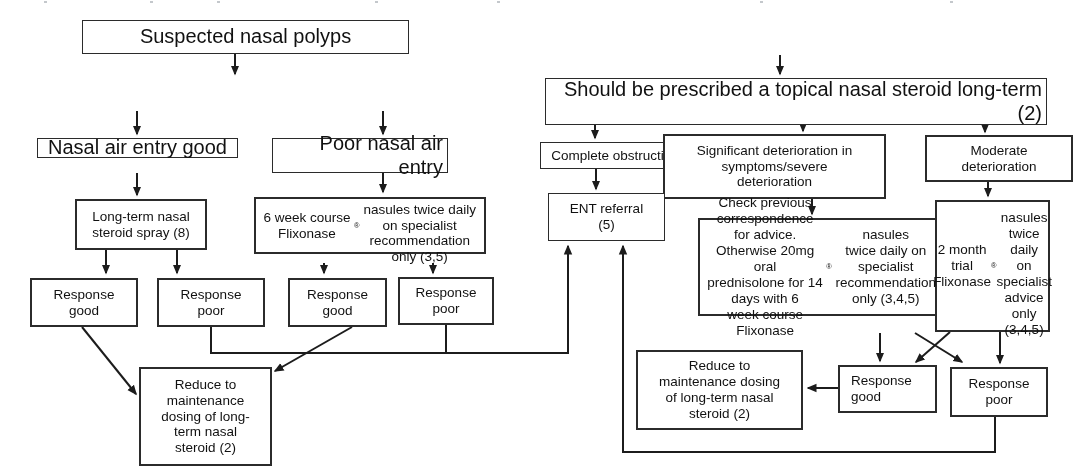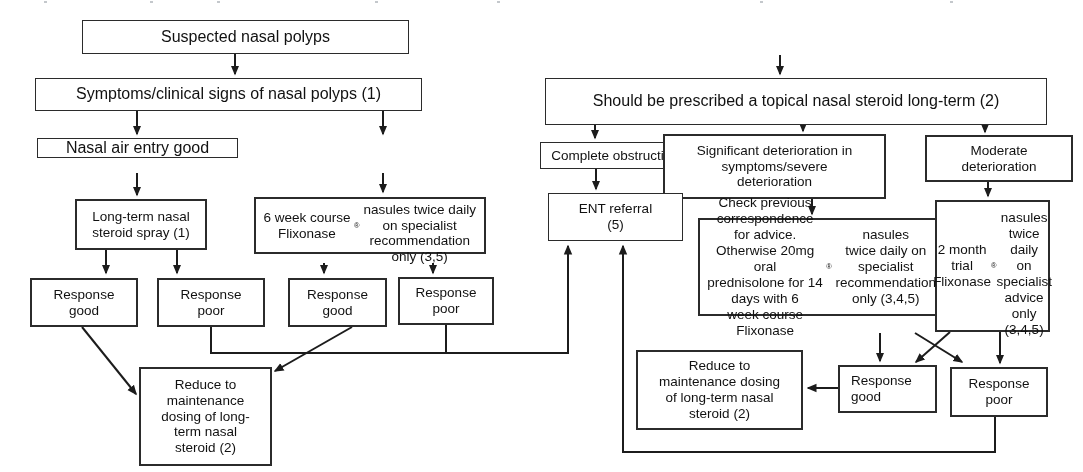--- a/index.html
+++ b/index.html
@@ -17,21 +17,21 @@
     position:absolute;
     box-sizing:border-box;
     border:2px solid #2b2b2b;
     background:#ffffff;
     display:flex;align-items:center;justify-content:center;
     text-align:center;
     white-space:pre-line;
     font-size:13.5px;line-height:1.18;
     padding:2px 4px;
   }
-  .node.hdr{font-size:16px;border-width:1.5px;text-align:right;}
+  .node.hdr{font-size:20px;border-width:1.5px;text-align:right;}
   .node.thin{border-width:1.5px;}
   .node.align-left{justify-content:flex-start;text-align:left;padding-left:11px;}
   .node sup{font-size:0.55em;line-height:0;vertical-align:super;}
   .remnant-speck{position:absolute;width:3px;height:2px;background:#c4c8cc;top:1px;}
 </style>
 </head>
 <body>
 
 <div class="canvas">
 
@@ -71,24 +71,24 @@
     <path d="M988 182 V196" marker-end="url(#arrow)"></path>
     <path d="M880 333 V361" marker-end="url(#arrow)"></path>
     <path d="M915 333 L962 362" marker-end="url(#arrow)"></path>
     <path d="M950 332 L916 362" marker-end="url(#arrow)"></path>
     <path d="M1000 332 V363" marker-end="url(#arrow)"></path>
     <path d="M838 388 H808" marker-end="url(#arrow)"></path>
     <path d="M995 417 V452 H623 V246" marker-end="url(#arrow)"></path>
   </svg>
 
   <div class="node hdr" style="left:82px;top:20px;width:327px;height:34px">Suspected nasal polyps</div>
-  <div class="node hdr" style="left:35px;top:78px;width:387px;height:33px">Symptoms/clinical signs of nasal polyps (1)</div>
   <div class="node hdr" style="left:37px;top:138px;width:201px;height:20px">Nasal air entry good</div>
+  <div class="node hdr" style="left:272px;top:138px;width:176px;height:35px">Poor nasal air entry</div>
   <div class="node" style="left:75px;top:199px;width:132px;height:51px">Long-term nasal
-steroid spray (1)</div>
+steroid spray (8)</div>
   <div class="node" style="left:254px;top:197px;width:232px;height:57px">6 week course Flixonase<sup>®</sup><br>nasules twice daily on specialist<br>recommendation only (3,5)</div>
   <div class="node" style="left:30px;top:278px;width:108px;height:49px">Response
 good</div>
   <div class="node" style="left:157px;top:278px;width:108px;height:49px">Response
 poor</div>
   <div class="node" style="left:288px;top:278px;width:99px;height:49px">Response
 good</div>
   <div class="node" style="left:398px;top:277px;width:96px;height:48px">Response
 poor</div>
   <div class="node" style="left:139px;top:367px;width:133px;height:99px">Reduce to
@@ -97,21 +97,21 @@
 term nasal
 steroid (2)</div>
 
   <div class="node hdr" style="left:545px;top:78px;width:502px;height:47px">Should be prescribed a topical nasal steroid long-term (2)</div>
   <div class="node thin" style="left:540px;top:142px;width:150px;height:27px">Complete obstruction</div>
   <div class="node" style="left:663px;top:134px;width:223px;height:65px">Significant deterioration in
 symptoms/severe
 deterioration</div>
   <div class="node" style="left:925px;top:135px;width:148px;height:47px">Moderate
 deterioration</div>
-  <div class="node thin" style="left:548px;top:193px;width:135px;height:48px">ENT referral
+  <div class="node thin" style="left:548px;top:193px;width:117px;height:48px">ENT referral
 (5)</div>
   <div class="node" style="left:698px;top:218px;width:248px;height:98px">Check previous correspondence<br>for advice. Otherwise 20mg oral<br>prednisolone for 14 days with 6<br>week course Flixonase<sup>®</sup> nasules<br>twice daily on specialist<br>recommendation only (3,4,5)</div>
   <div class="node" style="left:935px;top:200px;width:115px;height:132px">2 month trial<br>Flixonase<sup>®</sup><br>nasules<br>twice daily<br>on specialist<br>advice only<br>(3,4,5)</div>
   <div class="node" style="left:636px;top:350px;width:167px;height:80px">Reduce to
 maintenance dosing
 of long-term nasal
 steroid (2)</div>
   <div class="node align-left" style="left:838px;top:365px;width:99px;height:48px">Response
 good</div>
   <div class="node" style="left:950px;top:367px;width:98px;height:50px">Response

